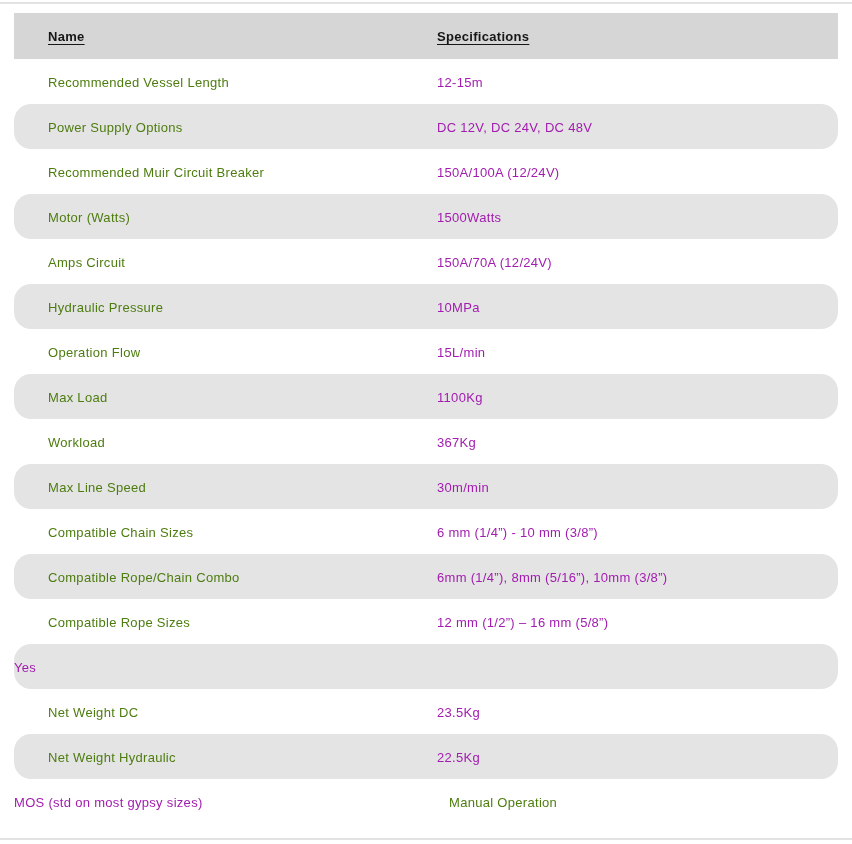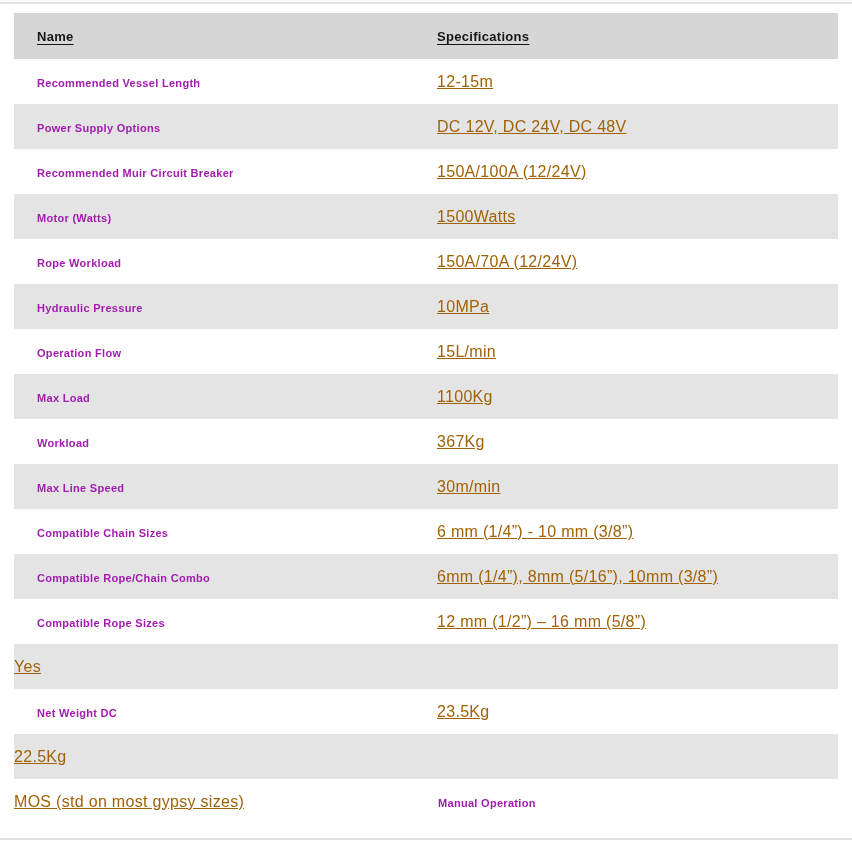--- a/index.html
+++ b/index.html
@@ -32,54 +32,54 @@
     align-items: center;
     height: 45px;
     background: #ffffff;
   }
   .row.header {
     height: 46px;
     background: #d6d6d6;
   }
   .row.alt {
     background: #e4e4e4;
+    border-radius: 17px;
   }
   .cell {
     overflow: hidden;
     white-space: nowrap;
   }
   .cell.name {
     flex: 0 0 423px;
-    padding-left: 23px;
+    padding-left: 34px;
   }
   .cell.spec {
     flex: 1 1 auto;
     padding-right: 12px;
   }
   .header-label {
     font-size: 13px;
     font-weight: bold;
     color: #161616;
     letter-spacing: 0.3px;
     text-decoration: underline;
     text-decoration-thickness: 2px;
     text-underline-offset: 3px;
   }
   .row-label {
-    font-size: 11px;
-    font-weight: bold;
-    color: #a21caf;
+    font-size: 13px;
+    font-weight: normal;
+    color: #4d7c0f;
     letter-spacing: 0.3px;
   }
   .row-value {
-    font-size: 16px;
+    font-size: 13px;
     font-weight: normal;
-    color: #a16207;
+    color: #a21caf;
     letter-spacing: 0.3px;
-    text-decoration: underline;
   }
 </style>
 </head>
 <body>
 
 <div class="hairline top"></div>
 
 <div class="spec-table">
   <div class="row header">
     <div class="cell name">
@@ -100,21 +100,21 @@
       </div>
       <div class="row">
         <div class="cell name"><span class="row-label">Recommended Muir Circuit Breaker</span></div>
         <div class="cell spec"><span class="row-value">150A/100A (12/24V)</span></div>
       </div>
       <div class="row alt">
         <div class="cell name"><span class="row-label">Motor (Watts)</span></div>
         <div class="cell spec"><span class="row-value">1500Watts</span></div>
       </div>
       <div class="row">
-        <div class="cell name"><span class="row-label">Rope Workload</span></div>
+        <div class="cell name"><span class="row-label">Amps Circuit</span></div>
         <div class="cell spec"><span class="row-value">150A/70A (12/24V)</span></div>
       </div>
       <div class="row alt">
         <div class="cell name"><span class="row-label">Hydraulic Pressure</span></div>
         <div class="cell spec"><span class="row-value">10MPa</span></div>
       </div>
       <div class="row">
         <div class="cell name"><span class="row-label">Operation Flow</span></div>
         <div class="cell spec"><span class="row-value">15L/min</span></div>
       </div>
@@ -143,20 +143,21 @@
         <div class="cell spec"><span class="row-value">12 mm (1/2”) – 16 mm (5/8”)</span></div>
       </div>
       <div class="row alt">
         <div class="cell spec"><span class="row-value">Yes</span></div>
       </div>
       <div class="row">
         <div class="cell name"><span class="row-label">Net Weight DC</span></div>
         <div class="cell spec"><span class="row-value">23.5Kg</span></div>
       </div>
       <div class="row alt">
+        <div class="cell name"><span class="row-label">Net Weight Hydraulic</span></div>
         <div class="cell spec"><span class="row-value">22.5Kg</span></div>
       </div>
       <div class="row">
         <div class="cell spec"><span class="row-value">MOS (std on most gypsy sizes)</span></div>
         <div class="cell name"><span class="row-label">Manual Operation</span></div>
       </div>
     </div>
 </div>
 
 <div class="hairline bottom"></div>

